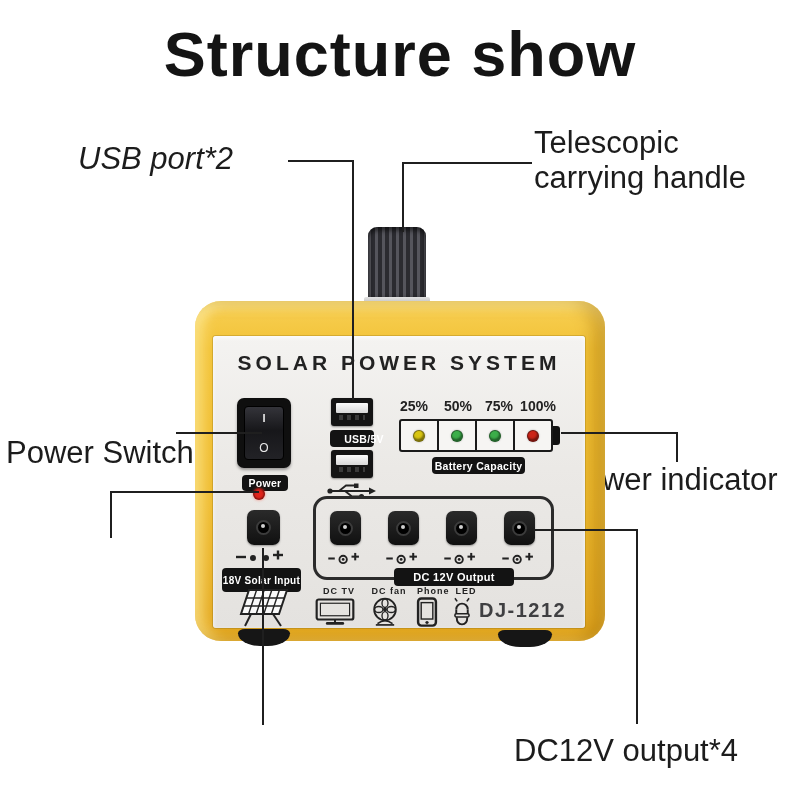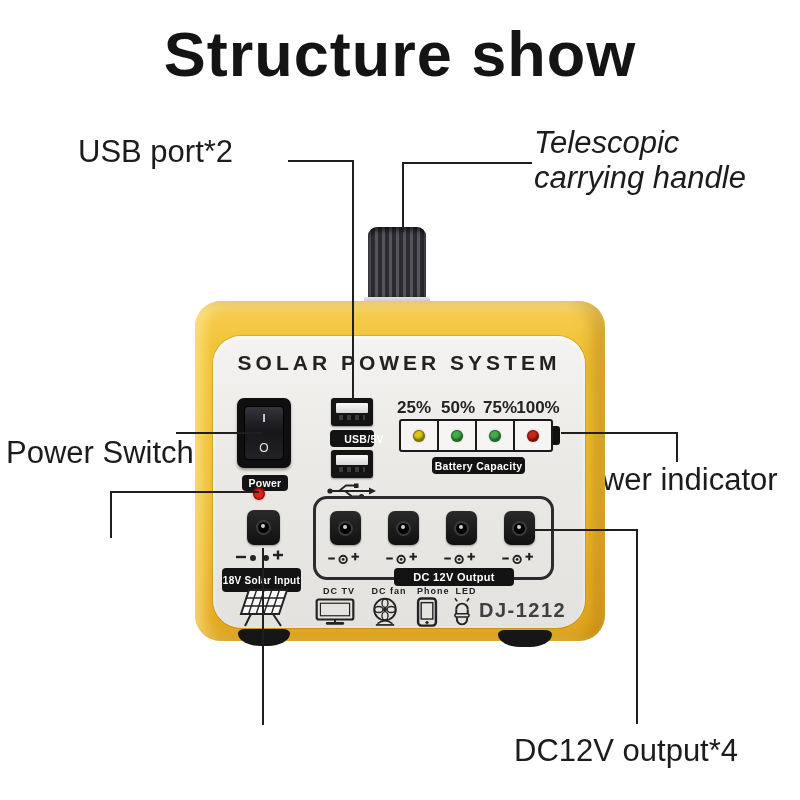--- a/index.html
+++ b/index.html
@@ -35,21 +35,21 @@
   }
   .body {
     position:absolute; left:195px; top:301px; width:410px; height:340px;
     border-radius:26px;
     background:linear-gradient(180deg,#f8d055 0%,#f2c236 14%,#eeba2e 60%,#e2a61f 100%);
     box-shadow:inset -12px 0 16px rgba(150,100,0,.38), inset 10px 0 12px rgba(255,235,150,.55),
                inset 0 8px 10px rgba(255,240,170,.5);
   }
   .panel {
     position:absolute; left:213px; top:336px; width:372px; height:292px;
-    border-radius:28px;
+    border-radius:3px;
     background:linear-gradient(180deg,#f4f3f1 0%,#ebe9e6 45%,#e4e2df 100%);
     box-shadow:0 0 0 1px rgba(120,90,10,.25), inset 0 2px 4px rgba(255,255,255,.8);
   }
   .foot {
     position:absolute; height:17px; background:#161616; z-index:1;
     border-radius:8px 8px 26px 26px / 5px 5px 15px 15px;
   }
   
   .panel-title {
     position:absolute; top:15px; left:0; width:100%; text-align:center;
@@ -89,21 +89,21 @@
   .usb {
     position:absolute; width:42px; height:28px; background:#141414; border-radius:3px;
     box-shadow:0 1px 2px rgba(0,0,0,.4);
   }
   .usb .tongue {
     position:absolute; left:5px; right:5px; top:5px; height:10px;
     background:linear-gradient(#fbfbfb,#d8d8d8); border-radius:1px;
   }
   .usb .contacts { position:absolute; left:8px; right:8px; top:17px; height:5px;
     background:repeating-linear-gradient(90deg,#3a3a3a 0 4px,#121212 4px 8px); }
-  .pct { position:absolute; top:62px; font-size:17px; font-weight:bold; color:#222; text-align:center; }
+  .pct { position:absolute; top:62px; font-size:14px; font-weight:bold; color:#222; text-align:center; }
   .batt-box {
     position:absolute; left:186px; top:83px; width:154px; height:33px;
     border:2px solid #1a1a1a; border-radius:3px; display:flex; background:#f6f5f3;
   }
   .batt-cell { flex:1; display:flex; align-items:center; justify-content:center; border-left:2px solid #1a1a1a; }
   .batt-cell:first-child { border-left:none; }
   .batt-cell .led { position:static; width:12px; height:12px;
     box-shadow:inset -1px -2px 2px rgba(0,0,0,.45), 0 0 2px rgba(0,0,0,.3); border:1px solid rgba(0,0,0,.45); }
   .batt-nub { position:absolute; left:340px; top:90px; width:7px; height:19px; background:#111; border-radius:0 3px 3px 0; }
   .dc-group {
@@ -118,22 +118,22 @@
   .pol { position:absolute; }
   svg { display:block; }
 </style>
 </head>
 <body>
 
 <div class="stage">
 
   <div class="title">Structure show</div>
 
-  <div class="lbl" style="left:78px; top:134px;">USB port*2</div>
-  <div class="lbl" style="left:534px; top:125px; width:240px;font-style:italic;">Telescopic carrying handle</div>
+  <div class="lbl" style="left:78px; top:141px;font-style:italic;">USB port*2</div>
+  <div class="lbl" style="left:534px; top:125px; width:240px;">Telescopic carrying handle</div>
   <div class="lbl" style="left:6px; top:435px;">Power Switch</div>
   <div class="lbl" style="left:564px; top:462px;">Power indicator</div>
   <div class="lbl" style="left:514px; top:733px;">DC12V output*4</div>
 
   <div class="ln h" style="left:288px; top:160px; width:66px;"></div>
   <div class="ln v" style="left:352px; top:160px; height:240px;"></div>
   <div class="ln h" style="left:402px; top:162px; width:130px;"></div>
   <div class="ln v" style="left:402px; top:162px; height:70px;"></div>
   <div class="ln h" style="left:176px; top:432px; width:86px;"></div>
   <div class="ln v" style="left:110px; top:492px; height:46px;"></div>

